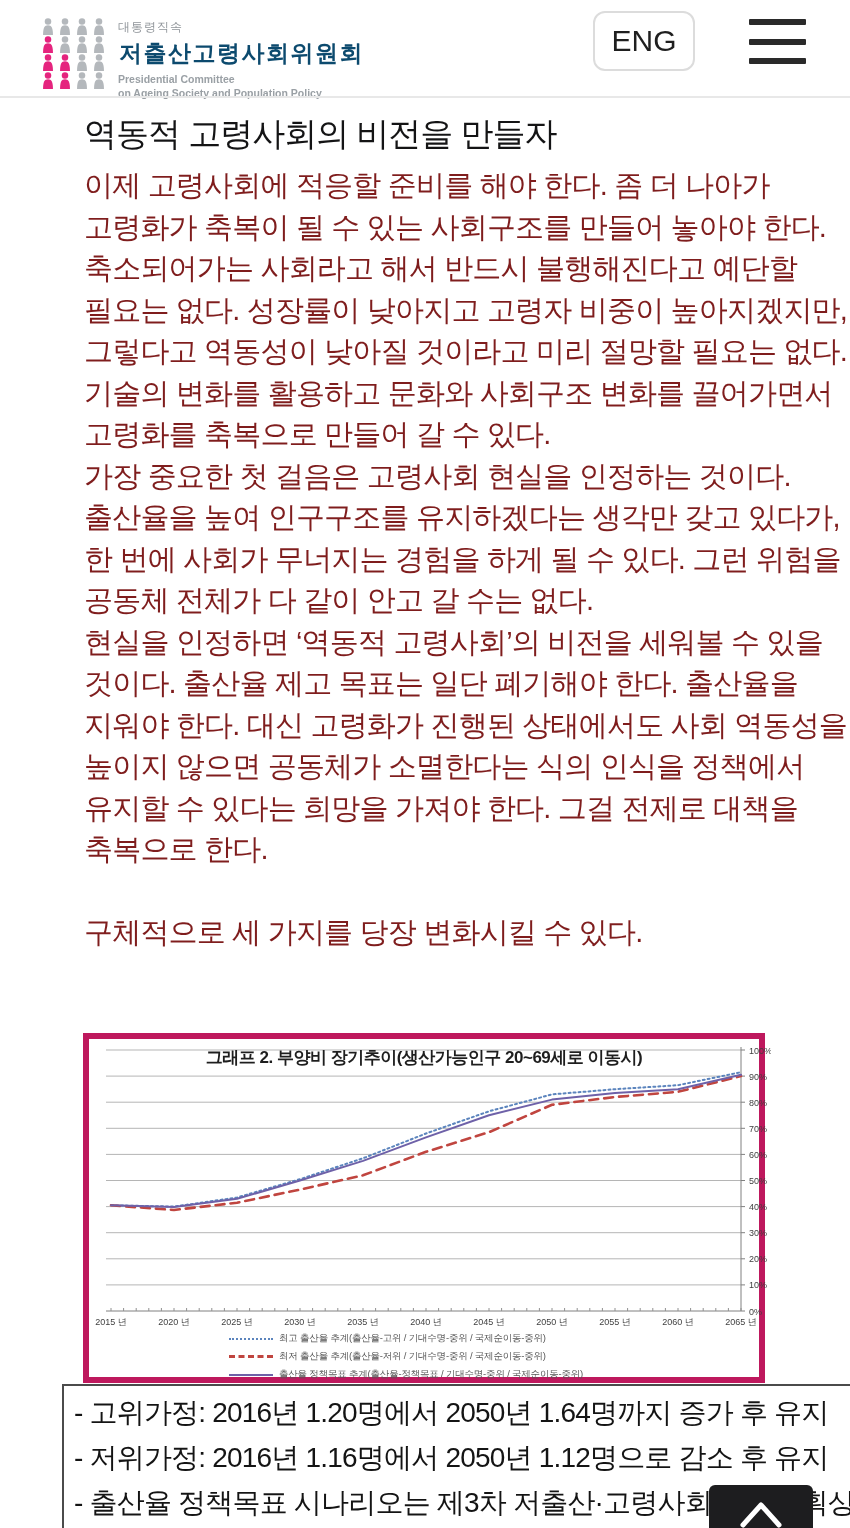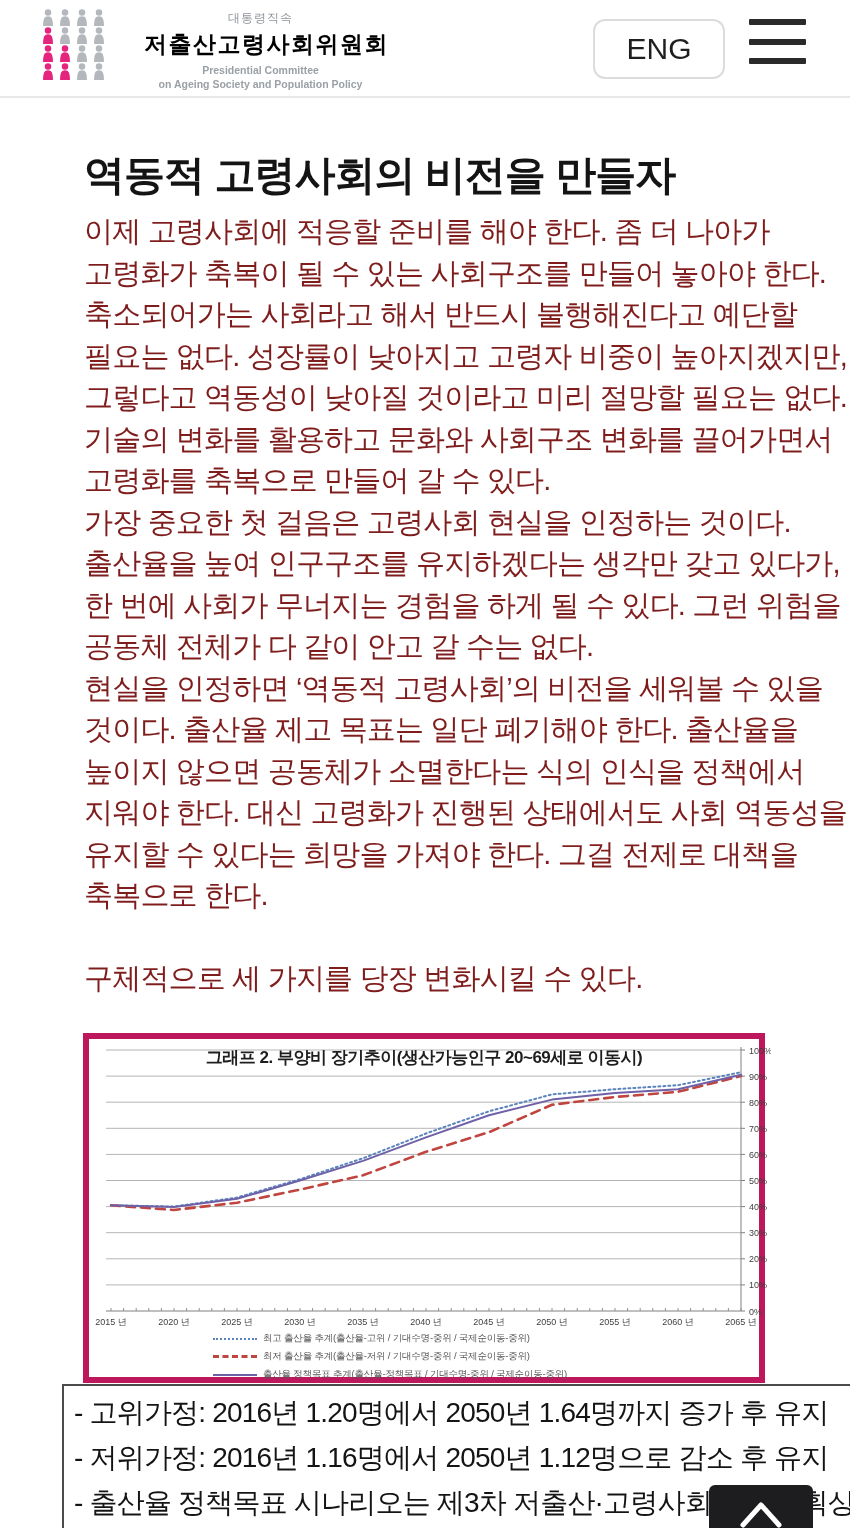--- a/index.html
+++ b/index.html
@@ -6,65 +6,65 @@
   html, body { width: 850px; height: 1528px; }
   body {
     position: relative;
     overflow: hidden;
     background: #ffffff;
     font-family: "Liberation Sans", "DejaVu Sans", sans-serif;
   }
 
   
   .header { position: absolute; top: 0; left: 0; width: 850px; height: 96px; background: #fff; }
-  .logo { position: absolute; left: 40px; top: 7px; display: flex; gap: 25px; cursor: pointer; text-align: center; }
+  .logo { position: absolute; left: 40px; top: 16px; display: flex; gap: 11px; cursor: pointer; }
   .pictogram { display: flex; flex-direction: column; gap: 1px; padding-top: 2px; }
   .picto-row { display: flex; gap: 1px; }
   .picto-person { width: 16px; height: 17px; display: block; }
   .logo-text { padding-top: 3px; }
   .logo-supertitle { font-size: 12px; color: #8f9499; letter-spacing: 1px; }
-  .logo-title { font-size: 23px; font-weight: bold; color: #000000; letter-spacing: 1.5px; margin: 2px 0 4px 12px; }
+  .logo-title { font-size: 23px; font-weight: bold; color: #0c4a6e; letter-spacing: 1.5px; margin: 2px 0 4px 1px; }
   .logo-sub { font-size: 10.5px; font-weight: bold; color: #9aa0a5; line-height: 1.3; }
 
   .eng-button {
-    position: absolute; left: 593px; top: 11px; width: 132px; height: 60px;
+    position: absolute; left: 593px; top: 11px; width: 102px; height: 60px;
     border: 2px solid #dcdcdc; border-radius: 12px; background: #fff;
     display: flex; align-items: center; justify-content: center;
-    font-size: 30px; color: #1f1f1f; cursor: pointer; margin-top: 8px;
+    font-size: 30px; color: #1f1f1f; cursor: pointer;
   }
   .hamburger {
     position: absolute; left: 749px; top: 19px; width: 57px; height: 45px;
     display: flex; flex-direction: column; justify-content: space-between; cursor: pointer;
   }
   .hamburger .bar { height: 6px; background: #2a2a2a; border-radius: 1px; }
 
   .divider { position: absolute; top: 96px; left: 0; width: 850px; height: 2px; background: #e8e8e8; }
 
   
   .article { position: absolute; left: 84px; top: 112px; width: 700px; }
   .article-title {
-    font-size: 41px; font-weight: bold; color: #141415;
-    letter-spacing: -1px; margin-bottom: 8px; white-space: nowrap; margin-top: 36px;
+    font-size: 33px; font-weight: normal; color: #141415;
+    letter-spacing: -1px; margin-bottom: 8px; white-space: nowrap;
   }
   .paragraph { font-size: 29px; color: #7f1d1d; letter-spacing: -0.8px; }
   .paragraph .line { height: 41.5px; line-height: 41.5px; white-space: nowrap; }
   .paragraph-gap { height: 41.5px; }
 
   
   .chart-box {
     position: absolute; left: 83px; top: 1033px; width: 682px; height: 350px;
     border: 6px solid #be185d; background: #fff;
   }
   .chart-title {
     position: absolute; top: 7px; left: 0; width: 100%;
     text-align: center; font-size: 17px; font-weight: bold; color: #1e1e1e;
     letter-spacing: -0.5px; z-index: 2;
   }
   .chart-svg { position: absolute; top: 0; left: 0; }
-  .legend { position: absolute; left: 124px; top: 293px; display: flex; flex-direction: column; gap: 5px; }
+  .legend { position: absolute; left: 140px; top: 293px; display: flex; flex-direction: column; gap: 5px; }
   .legend-row { display: flex; align-items: center; gap: 6px; height: 13px; }
   .legend-swatch { width: 44px; height: 0; }
   .legend-label { font-size: 9.5px; color: #555; letter-spacing: -0.2px; white-space: nowrap; }
 
   
   .notes-box {
     position: absolute; left: 62px; top: 1384px; width: 800px; height: 200px;
     border: 2px solid #4b4b4b; background: #fff; padding: 4px 0 0 10px;
   }
   .notes-box .note-line {
@@ -185,22 +185,22 @@
       <div class="line">필요는 없다. 성장률이 낮아지고 고령자 비중이 높아지겠지만,</div>
       <div class="line">그렇다고 역동성이 낮아질 것이라고 미리 절망할 필요는 없다.</div>
       <div class="line">기술의 변화를 활용하고 문화와 사회구조 변화를 끌어가면서</div>
       <div class="line">고령화를 축복으로 만들어 갈 수 있다.</div>
       <div class="line">가장 중요한 첫 걸음은 고령사회 현실을 인정하는 것이다.</div>
       <div class="line">출산율을 높여 인구구조를 유지하겠다는 생각만 갖고 있다가,</div>
       <div class="line">한 번에 사회가 무너지는 경험을 하게 될 수 있다. 그런 위험을</div>
       <div class="line">공동체 전체가 다 같이 안고 갈 수는 없다.</div>
       <div class="line">현실을 인정하면 ‘역동적 고령사회’의 비전을 세워볼 수 있을</div>
       <div class="line">것이다. 출산율 제고 목표는 일단 폐기해야 한다. 출산율을</div>
+      <div class="line">지워야 한다. 대신 고령화가 진행된 상태에서도 사회 역동성을</div>
       <div class="line">높이지 않으면 공동체가 소멸한다는 식의 인식을 정책에서</div>
-      <div class="line">지워야 한다. 대신 고령화가 진행된 상태에서도 사회 역동성을</div>
       <div class="line">유지할 수 있다는 희망을 가져야 한다. 그걸 전제로 대책을</div>
       <div class="line">축복으로 한다.</div>
     </div>
   <div class="paragraph-gap"></div>
   <div class="paragraph">
     <div class="line">구체적으로 세 가지를 당장 변화시킬 수 있다.</div>
   </div>
 </div>
 
 <div class="chart-box">

